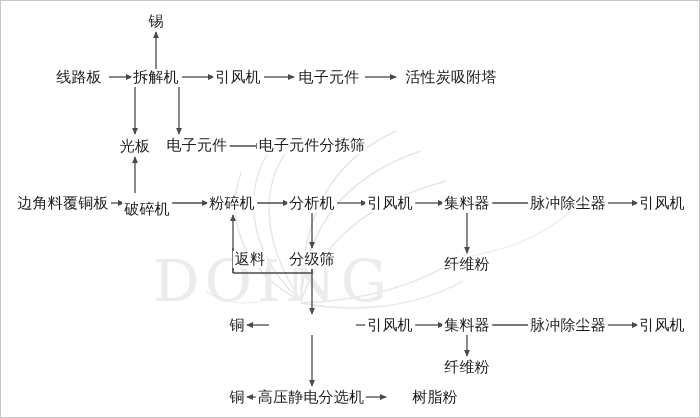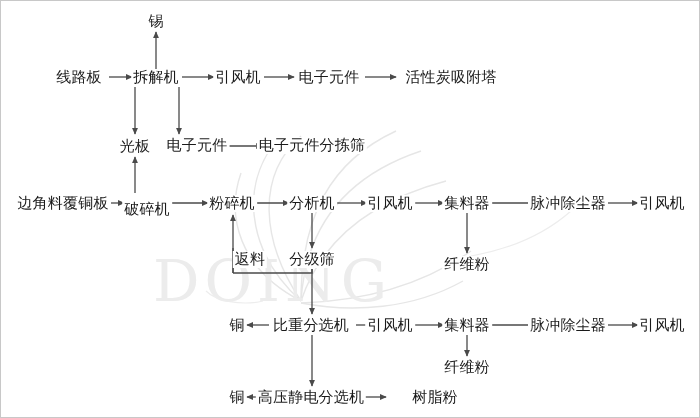--- a/index.html
+++ b/index.html
@@ -146,21 +146,20 @@
   <div class="node c" style="left:389px; top:194px;">引风机</div>
   <div class="node c" style="left:466px; top:194px;">集料器</div>
   <div class="node c" style="left:567px; top:194px;">脉冲除尘器</div>
   <div class="node c" style="left:661px; top:194px;">引风机</div>
 
   <div class="node c" style="left:249px; top:250px;">返料</div>
   <div class="node c" style="left:311px; top:250px;">分级筛</div>
   <div class="node c" style="left:466px; top:255px;">纤维粉</div>
 
   <div class="node c" style="left:236px; top:316px;">铜</div>
-  <div class="node c" style="left:310px; top:316px;">比重分选机</div>
   <div class="node c" style="left:389px; top:316px;">引风机</div>
   <div class="node c" style="left:466px; top:316px;">集料器</div>
   <div class="node c" style="left:567px; top:316px;">脉冲除尘器</div>
   <div class="node c" style="left:661px; top:316px;">引风机</div>
   <div class="node c" style="left:466px; top:358px;">纤维粉</div>
 
   <div class="node c" style="left:236px; top:388px;">铜</div>
   <div class="node c" style="left:310px; top:388px;">高压静电分选机</div>
   <div class="node c" style="left:434px; top:388px;">树脂粉</div>
 

